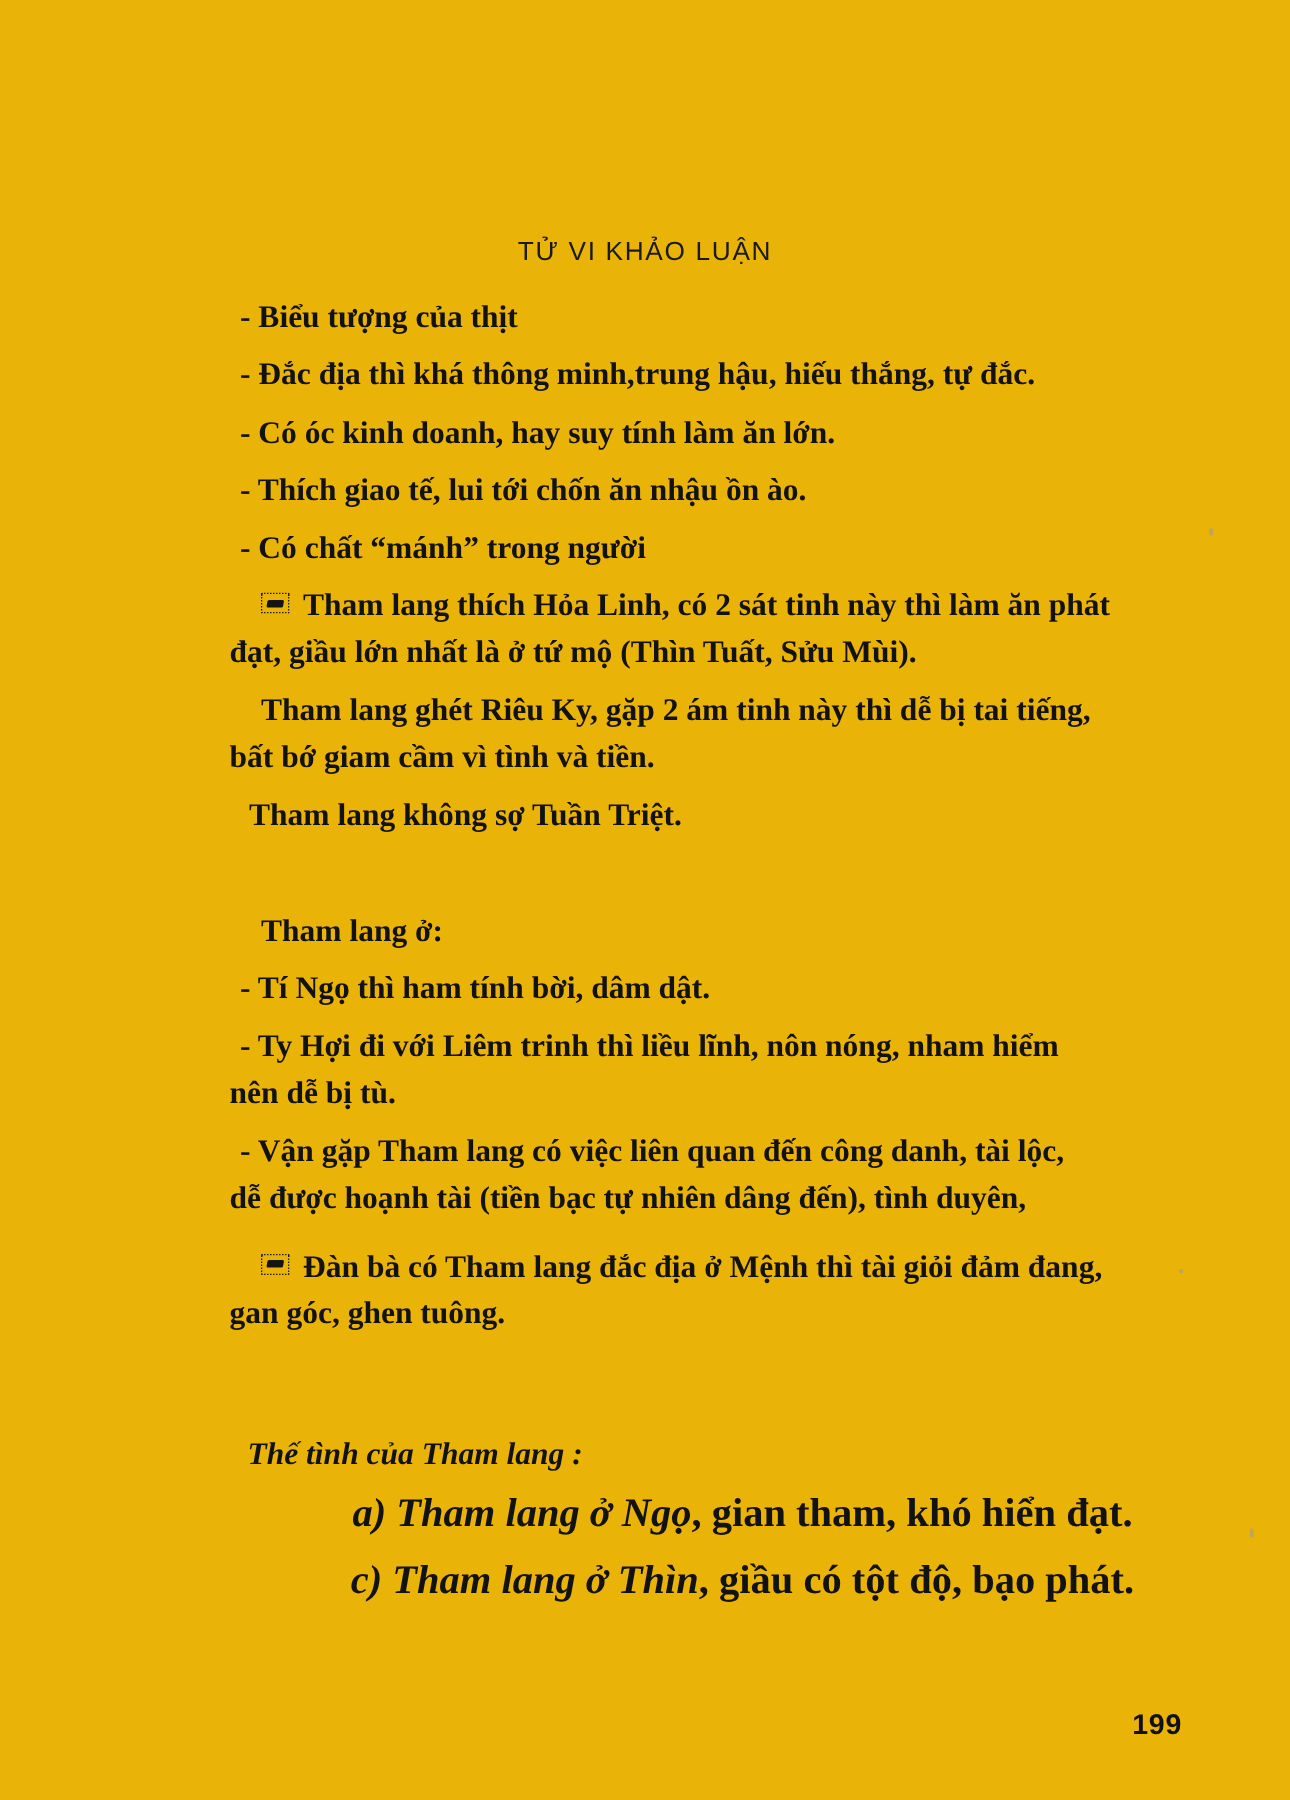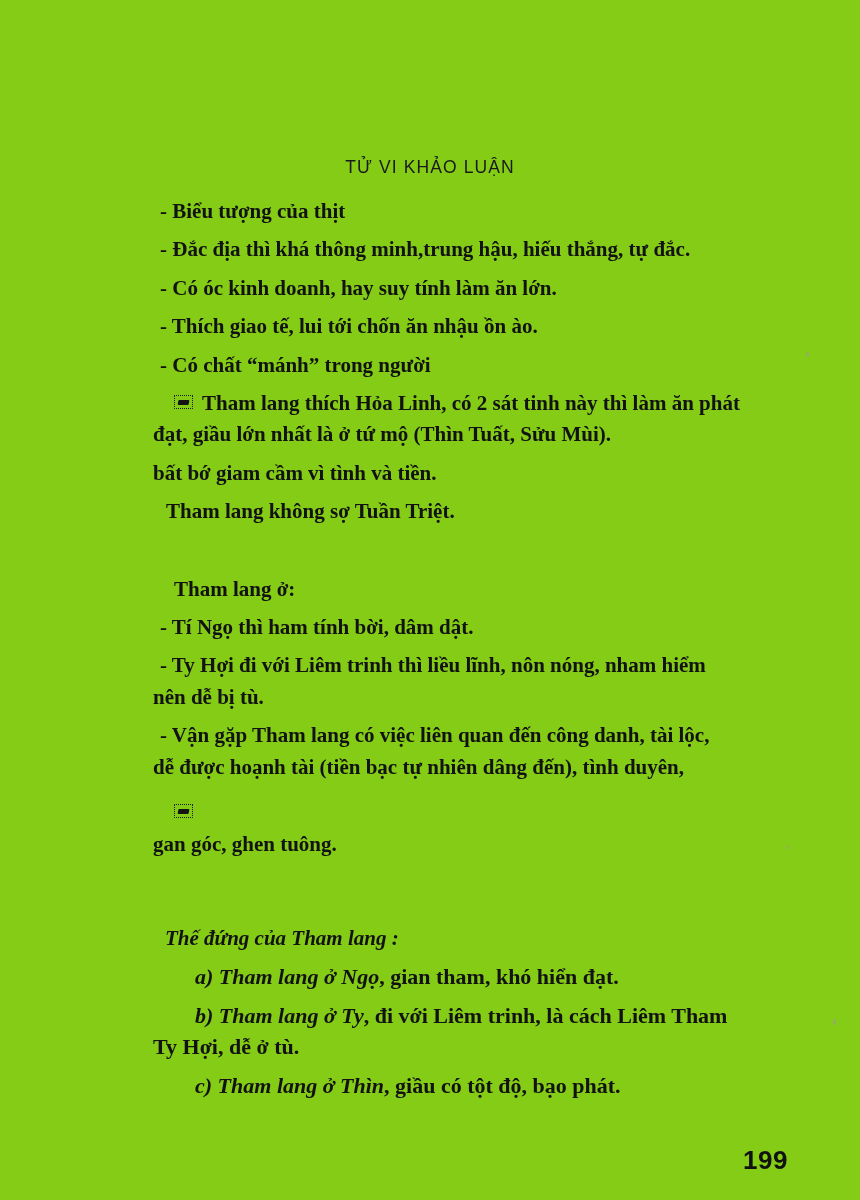--- a/index.html
+++ b/index.html
@@ -7,21 +7,21 @@
     margin: 0;
     padding: 0;
     background: #ffffff;
   }
 
   .page {
     position: relative;
     width: 860px;
     height: 1200px;
     margin: 0 auto;
-    background: #84cc16;
+    background: #eab308;
     overflow: hidden;
     font-family: "Liberation Serif", "DejaVu Serif", serif;
     color: #121212;
     -webkit-font-smoothing: antialiased;
   }
 
   
   .running-head {
     position: absolute;
     top: 157px;
@@ -103,40 +103,41 @@
     font-style: italic;
     font-weight: 700;
     font-size: 21px;
     padding-left: 12px;
     white-space: nowrap;
     line-height: 31.4px;
   }
 
   .lettered {
     padding-left: 42px;
-    font-size: 22px;
+    font-size: 27px;
     line-height: 31.4px;
     white-space: nowrap;
     font-weight: 600;
+    text-align: center;
   }
   .lettered .it {
     font-style: italic;
     font-weight: 700;
   }
   .cont-flush {
     padding-left: 0;
   }
 
   
   .folio {
     position: absolute;
     right: 72px;
-    bottom: 24px;
+    bottom: 38px;
     font-family: "Liberation Sans", "DejaVu Sans", sans-serif;
-    font-size: 26px;
+    font-size: 19px;
     font-weight: 700;
     color: #111111;
     letter-spacing: 0.5px;
   }
 
   
   .speck {
     position: absolute;
     background: #9a9a9a;
     border-radius: 50%;
@@ -169,20 +170,21 @@
     <div class="gap-sm"></div>
 
     <div class="para">
       <div class="line indent-1"><span class="ding"></span><span>Tham lang thích Hỏa Linh, có 2 sát tinh này thì làm ăn phát</span></div>
       <div class="line">đạt, giầu lớn nhất là ở tứ mộ (Thìn Tuất, Sửu Mùi).</div>
     </div>
 
     <div class="gap-sm"></div>
 
     <div class="para">
+      <div class="line indent-1">Tham lang ghét Riêu Ky, gặp 2 ám tinh này thì dễ bị tai tiếng,</div>
       <div class="line">bất bớ giam cầm vì tình và tiền.</div>
     </div>
 
     <div class="gap-sm"></div>
 
     <div class="line indent-2"><span>Tham lang không sợ Tuần Triệt.</span></div>
 
     <div class="gap-xl"></div>
 
     <div class="line indent-1">Tham lang ở:</div>
@@ -201,37 +203,33 @@
       <div class="line bullet">- Vận gặp Tham lang có việc liên quan đến công danh, tài lộc,</div>
       <div class="line">dễ được hoạnh tài (tiền bạc tự nhiên dâng đến), tình duyên,</div>
     </div>
 
     <div class="gap-sm"></div>
 
 
     <div class="gap-sm"></div>
 
     <div class="para">
-      <div class="line indent-1"><span class="ding"></span></div>
+      <div class="line indent-1"><span class="ding"></span><span>Đàn bà có Tham lang đắc địa ở Mệnh thì tài giỏi đảm đang,</span></div>
       <div class="line">gan góc, ghen tuông.</div>
     </div>
 
     <div class="gap-xl"></div>
     <div class="gap-md"></div>
 
-    <div class="ital-head">Thế đứng của Tham lang :</div>
+    <div class="ital-head">Thế tình của Tham lang :</div>
 
     <div class="gap-sm"></div>
     <div class="lettered"><span class="it">a) Tham lang ở Ngọ</span><span>, gian tham, khó hiển đạt.</span></div>
 
     <div class="gap-sm"></div>
-    <div>
-      <div class="lettered"><span class="it">b) Tham lang ở Ty</span><span>, đi với Liêm trinh, là cách Liêm Tham</span></div>
-      <div class="lettered cont-flush">Ty Hợi, dễ ở tù.</div>
-    </div>
 
     <div class="gap-sm"></div>
     <div class="lettered"><span class="it">c) Tham lang ở Thìn</span><span>, giầu có tột độ, bạo phát.</span></div>
 
   </div>
 
   <div class="folio">199</div>
 
 </div>
 

